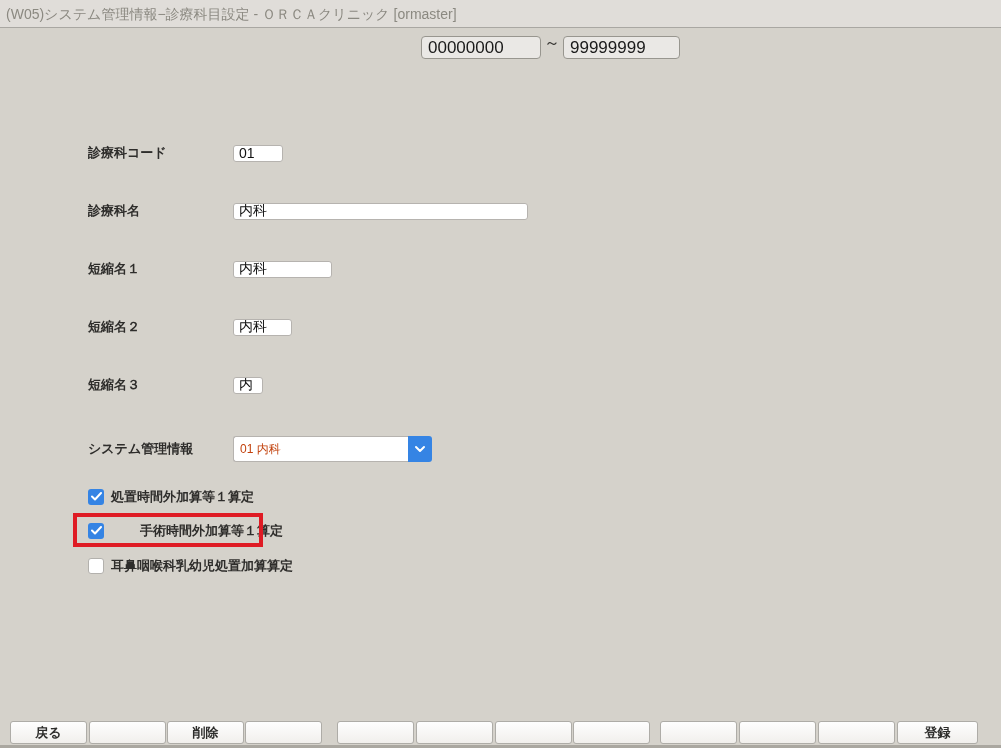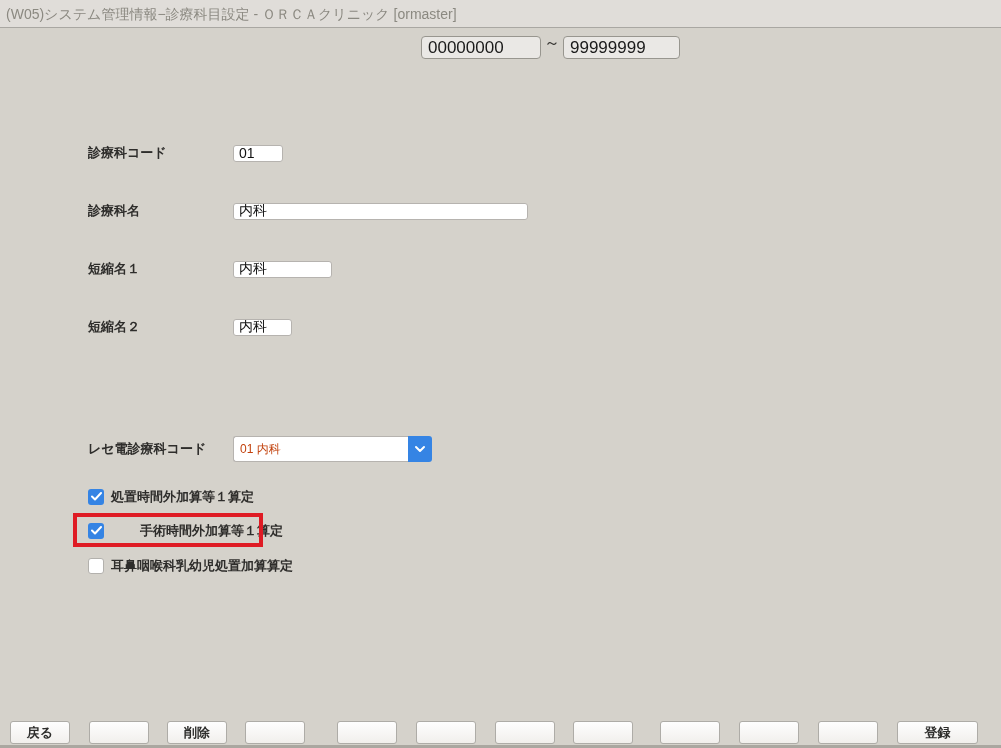--- a/index.html
+++ b/index.html
@@ -61,21 +61,21 @@
   .chk-lbl { font-size:13px; font-weight:bold; color:#2e2d2b; }
   
   .highlight {
     position:absolute; left:73px; top:513px; width:190px; height:34px;
     border:4px solid #df1b24; box-sizing:border-box; display:none;
     pointer-events:none;
   }
   .highlight.visible { display:block; }
   
   .fbtn {
-    position:absolute; top:721px; width:60px; height:23px; box-sizing:border-box;
+    position:absolute; top:721px; width:77px; height:23px; box-sizing:border-box;
     background:linear-gradient(#fefefe,#f1efec);
     border:1px solid #aeaca7; border-radius:3px;
     font-size:13px; font-weight:bold; color:#2d2d2b; text-align:center;
     font-family:inherit; padding:0; cursor:pointer;
   }
   .b1{left:10px;} .b2{left:89px;} .b3{left:167px;} .b4{left:245px;}
   .b5{left:337px;} .b6{left:416px;} .b7{left:495px;} .b8{left:573px;}
   .b9{left:660px;} .b10{left:739px;} .b11{left:818px;} .b12{left:897px;width:81px;}
   .bottom-strip {
     position:absolute; left:0; right:0; bottom:0; height:3px; background:#aaa7a0;
@@ -105,23 +105,27 @@
   <div class="row r3">
     <span class="lbl">短縮名１</span>
     <input class="ti w99" value="内科" style="">
   </div>
 
   <div class="row r4">
     <span class="lbl">短縮名２</span>
     <input class="ti w59" value="内科" style="">
   </div>
 
+  <div class="row r5">
+    <span class="lbl">短縮名３</span>
+    <input class="ti w30" value="内" style="">
+  </div>
 
   <div class="row r6">
-    <span class="lbl">レセ電診療科コード</span>
+    <span class="lbl">システム管理情報</span>
     <div class="combo">
       <span class="combo-text">01 内科</span>
       <span class="combo-btn">
         <svg width="12" height="8" viewBox="0 0 12 8">
           <polyline points="2,2 6,6 10,2" fill="none" stroke="#ffffff" stroke-width="2" stroke-linecap="round" stroke-linejoin="round"></polyline>
         </svg>
       </span>
     </div>
   </div>
 

